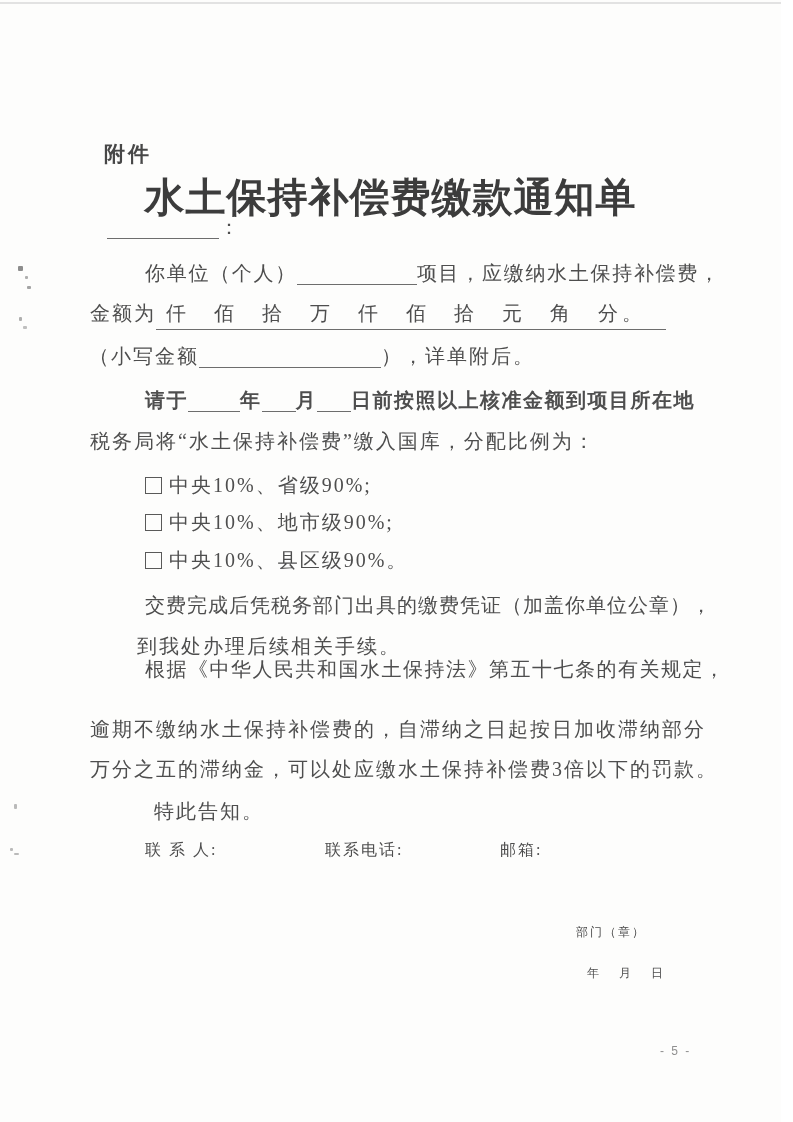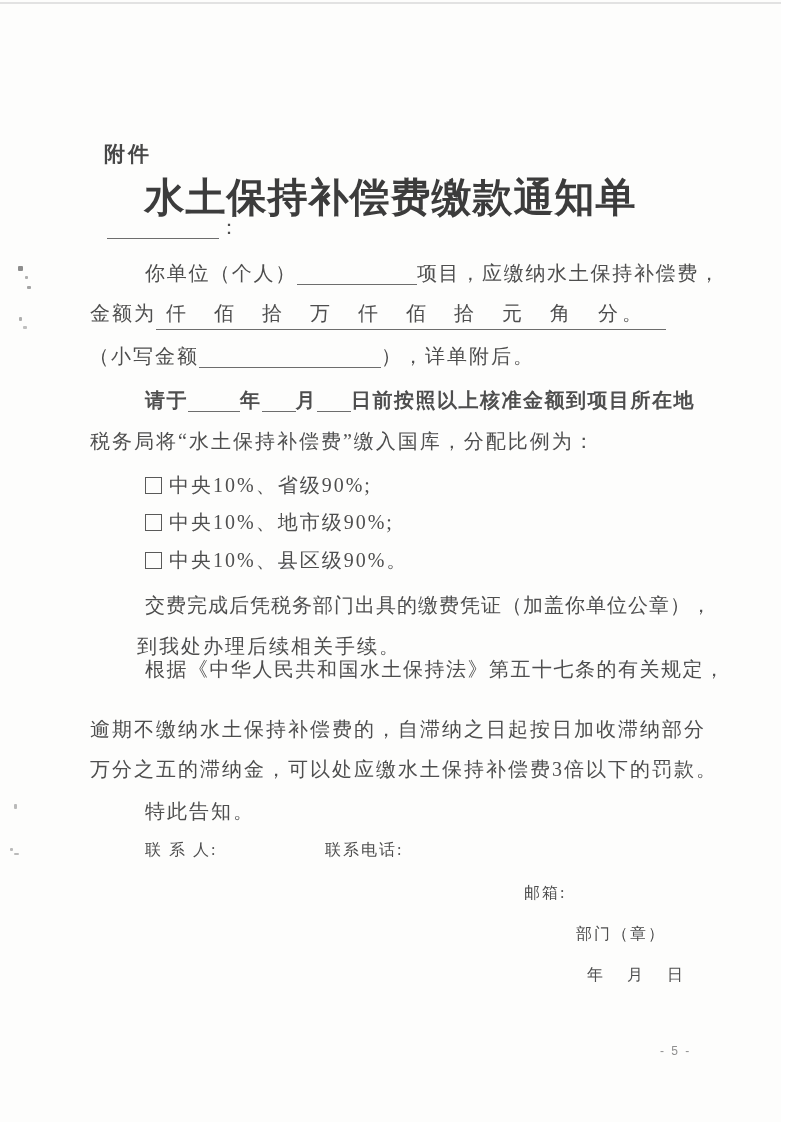--- a/index.html
+++ b/index.html
@@ -48,21 +48,21 @@
   .checkbox {
     display:inline-block;
     width:15px; height:15px;
     border:1.7px solid #595959;
     margin-right:7px;
     vertical-align:-2px;
     background:transparent;
   }
   .contact-label { position:absolute; top:0; white-space:nowrap; }
   .contacts-row { position:absolute; top:840px; left:0; width:100%; height:28px; font-size:16px; letter-spacing:2px; }
-  .sig { position:absolute; font-size:16px; letter-spacing:2px; white-space:nowrap; color:#4e4e4e; }
+  .sig { position:absolute; font-size:12px; letter-spacing:2px; white-space:nowrap; color:#4e4e4e; }
   .page-number {
     position:absolute; top:1044px; left:660px;
     font-size:12px; letter-spacing:2px; color:#8f8f8f;
     font-family:"Liberation Sans", sans-serif;
     white-space:nowrap;
   }
 </style>
 </head>
 <body>
 
@@ -111,26 +111,26 @@
     <span class="checkbox"></span><span>中央10%、县区级90%。</span>
   </div>
 
   <div class="line" style="top:592px;left:145px;letter-spacing:1px;">交费完成后凭税务部门出具的缴费凭证（加盖你单位公章），</div>
   <div class="line" style="top:633px;left:90px;margin-left:47px;">到我处办理后续相关手续。</div>
 
   <div class="line" style="top:658px;left:145px;letter-spacing:1.5px;font-family:Liberation Mono, monospace;">根据《中华人民共和国水土保持法》第五十七条的有关规定，</div>
   <div class="line" style="top:716px;left:90px;">逾期不缴纳水土保持补偿费的，自滞纳之日起按日加收滞纳部分</div>
   <div class="line" style="top:756px;left:90px;">万分之五的滞纳金，可以处应缴水土保持补偿费3倍以下的罚款。</div>
 
-  <div class="line" style="top:798px;left:145px;">特此告知。</div>
+  <div class="line" style="top:798px;left:154px;">特此告知。</div>
 
   <div class="contacts-row">
     <span class="contact-label" style="left:145px;">联 系 人:</span>
     <span class="contact-label" style="left:325px;">联系电话:</span>
-    <span class="contact-label" style="left:524px;margin-top:43px;">邮箱:</span>
+    <span class="contact-label" style="left:500px;">邮箱:</span>
   </div>
 
   <div class="sig" style="top:924px;left:576px;">部门（章）</div>
   <div class="sig" style="top:965px;left:579px;letter-spacing:4px;margin-left:8px;">年　月　日</div>
 
   <div class="page-number">- 5 -</div>
 
 </div>
 
 </body></html>

